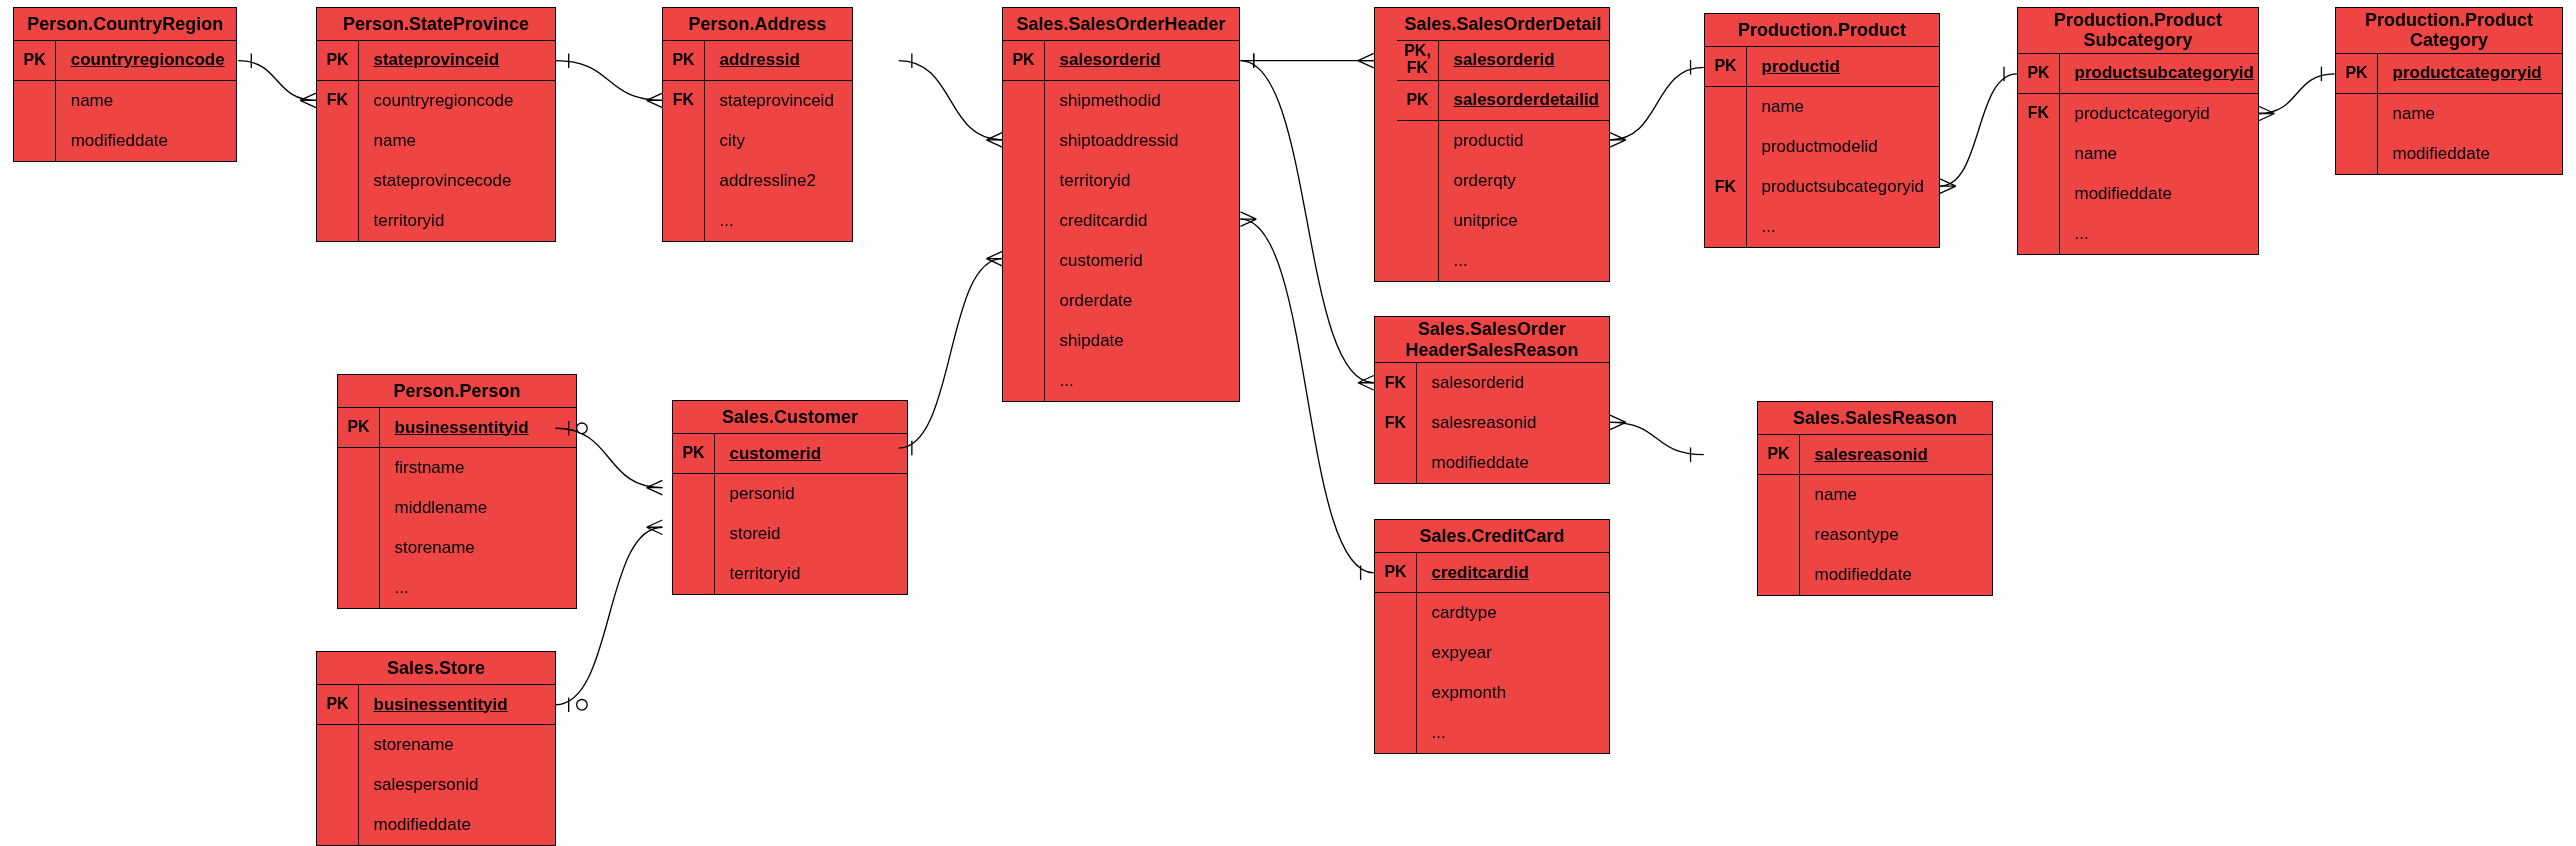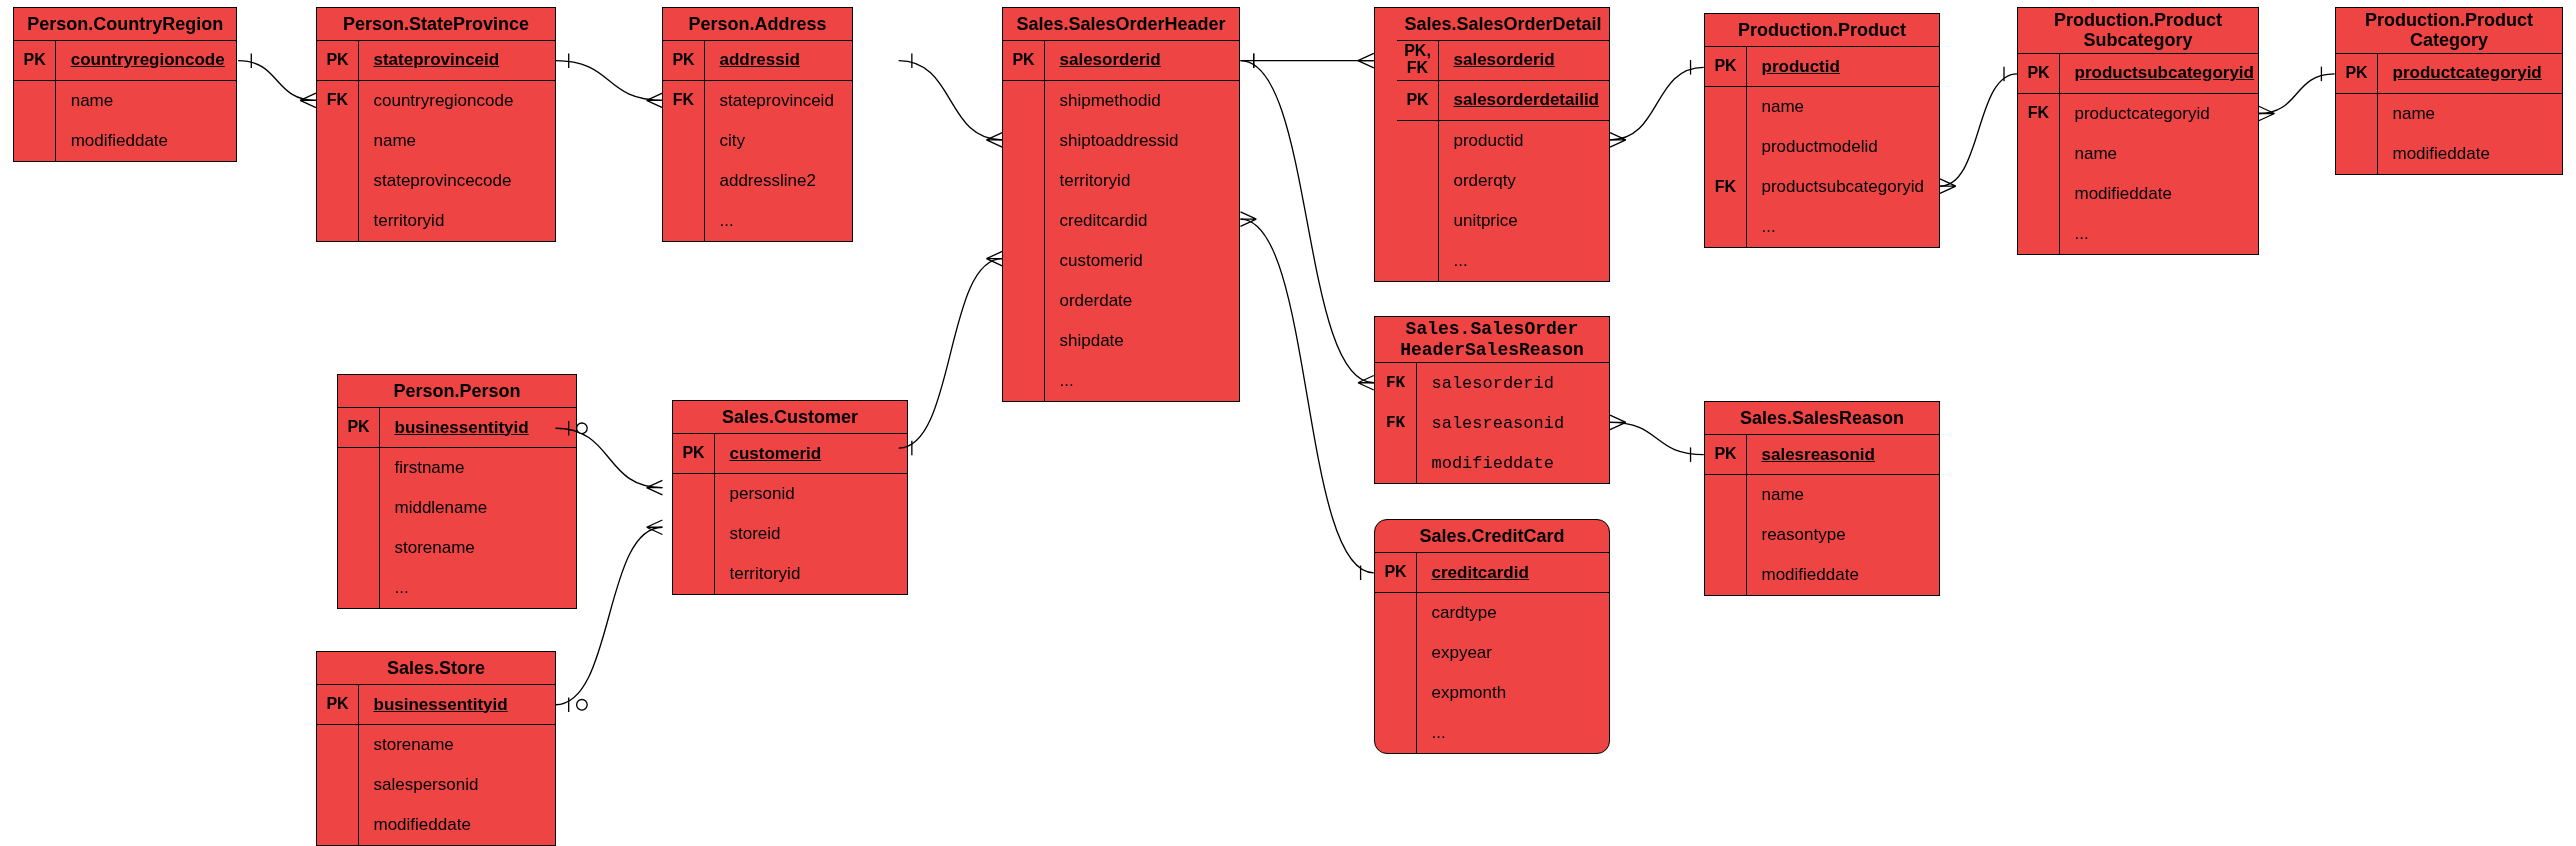--- a/index.html
+++ b/index.html
@@ -304,58 +304,58 @@
     <div class="t-row">
       <div class="t-key"></div>
       <div class="t-attr">storeid</div>
     </div>
     <div class="t-row">
       <div class="t-key"></div>
       <div class="t-attr">territoryid</div>
     </div>
   </div>
 
-  <div class="table" style="left:1374px; top:316px; width:236px;font-family:Liberation Mono, monospace;">
+  <div class="table" style="left:1374px; top:316px; width:236px;">
     <div class="t-title two">Sales.SalesOrder
 HeaderSalesReason</div>
     <div class="t-row">
       <div class="t-key">FK</div>
       <div class="t-attr">salesorderid</div>
     </div>
     <div class="t-row">
       <div class="t-key">FK</div>
       <div class="t-attr">salesreasonid</div>
     </div>
     <div class="t-row">
       <div class="t-key"></div>
       <div class="t-attr">modifieddate</div>
     </div>
   </div>
 
-  <div class="table" style="left:1704px; top:401px; width:236px;">
+  <div class="table" style="left:1757px; top:401px; width:236px;">
     <div class="t-title">Sales.SalesReason</div>
     <div class="t-row pk-sep">
       <div class="t-key">PK</div>
       <div class="t-attr pk">salesreasonid</div>
     </div>
     <div class="t-row">
       <div class="t-key"></div>
       <div class="t-attr">name</div>
     </div>
     <div class="t-row">
       <div class="t-key"></div>
       <div class="t-attr">reasontype</div>
     </div>
     <div class="t-row">
       <div class="t-key"></div>
       <div class="t-attr">modifieddate</div>
     </div>
   </div>
 
-  <div class="table" style="left:1374px; top:519px; width:236px;border-radius:13px;">
+  <div class="table" style="left:1374px; top:519px; width:236px;">
     <div class="t-title">Sales.CreditCard</div>
     <div class="t-row pk-sep">
       <div class="t-key">PK</div>
       <div class="t-attr pk">creditcardid</div>
     </div>
     <div class="t-row">
       <div class="t-key"></div>
       <div class="t-attr">cardtype</div>
     </div>
     <div class="t-row">

